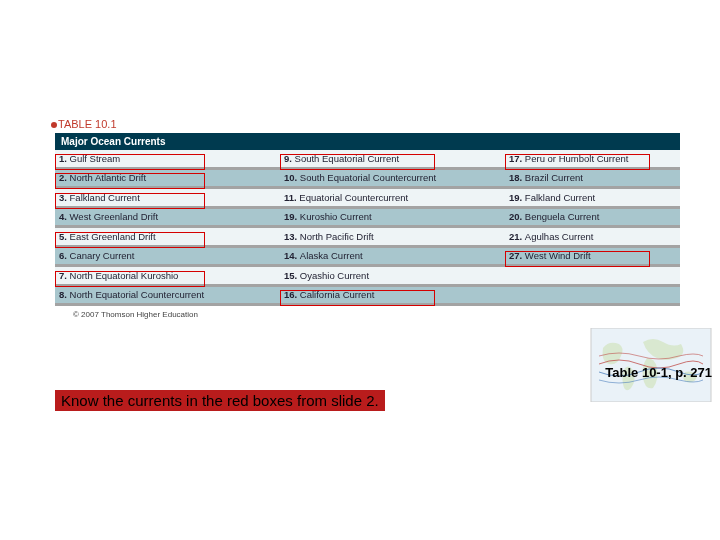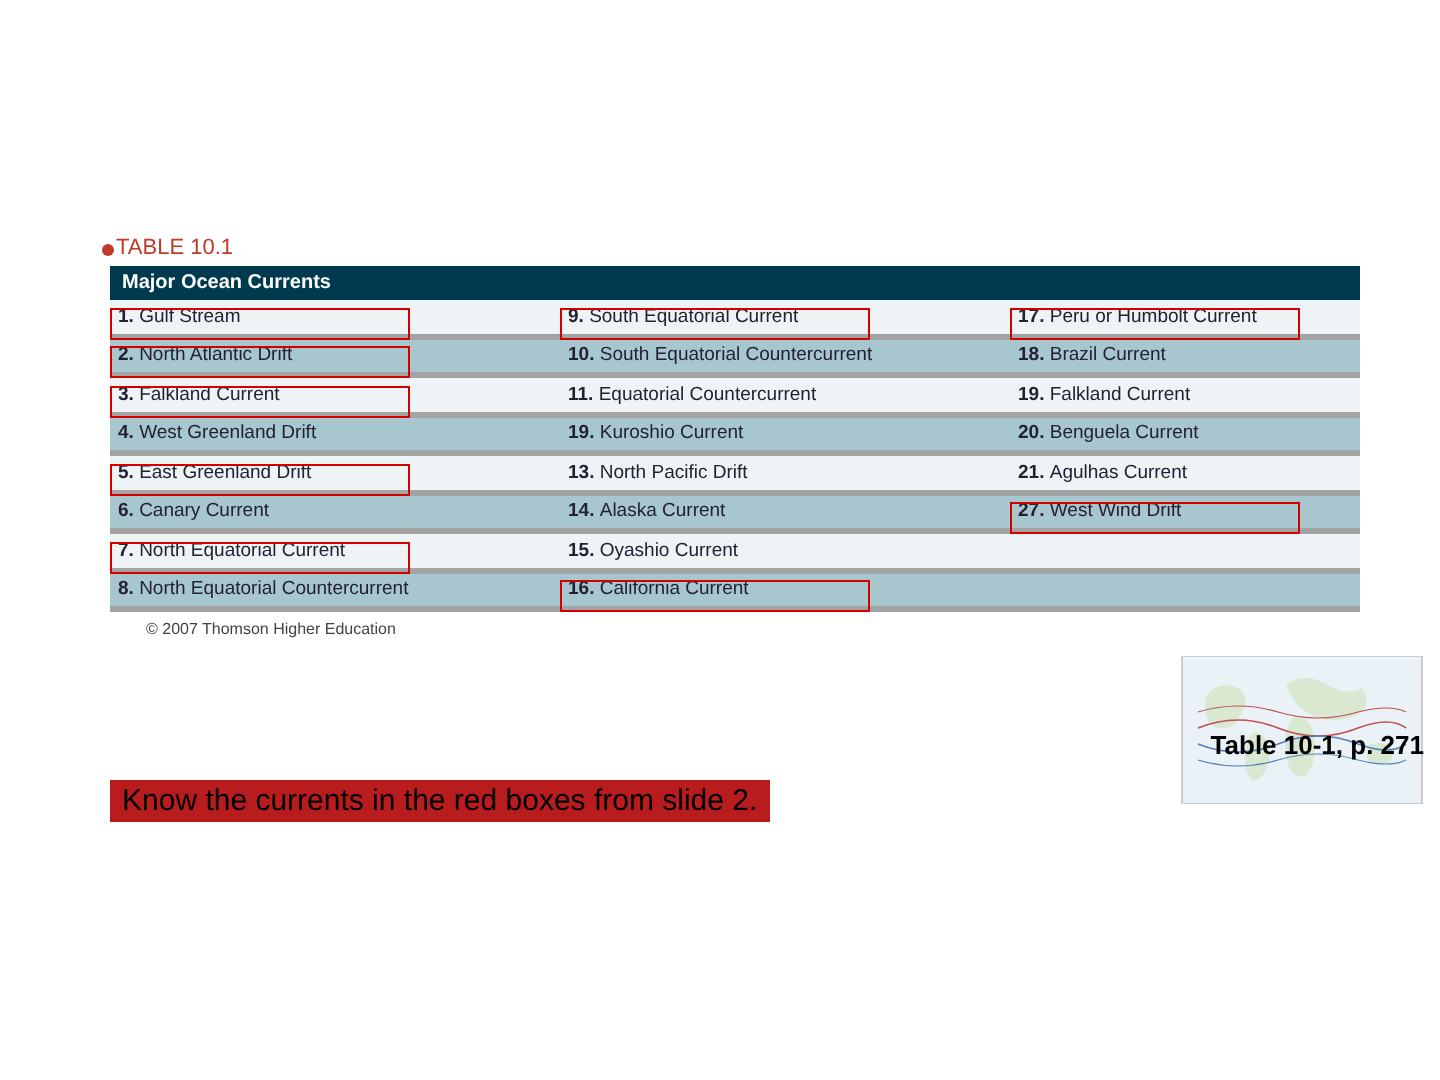--- a/index.html
+++ b/index.html
@@ -62,21 +62,21 @@
           <div class="cell c1"><span class="num">5. </span><span>East Greenland Drift</span><div class="redbox" style="left: 0px; top: 1px; height: 16px; width: 150px;"></div></div>
           <div class="cell c2"><span class="num">13. </span><span>North Pacific Drift</span></div>
           <div class="cell c3"><span class="num">21. </span><span>Agulhas Current</span></div>
         </div>
         <div class="row dark">
           <div class="cell c1"><span class="num">6. </span><span>Canary Current</span></div>
           <div class="cell c2"><span class="num">14. </span><span>Alaska Current</span></div>
           <div class="cell c3"><span class="num">27. </span><span>West Wind Drift</span><div class="redbox" style="left: 0px; top: 1px; height: 16px; width: 145px;"></div></div>
         </div>
         <div class="row light">
-          <div class="cell c1"><span class="num">7. </span><span>North Equatorial Current</span><div class="redbox" style="left: 0px; top: 1px; height: 16px; width: 150px;"></div></div>
+          <div class="cell c1"><span class="num">7. </span><span>North Equatorial Kuroshio</span><div class="redbox" style="left: 0px; top: 1px; height: 16px; width: 150px;"></div></div>
           <div class="cell c2"><span class="num">15. </span><span>Oyashio Current</span></div>
           <div class="cell c3"></div>
         </div>
         <div class="row dark">
           <div class="cell c1"><span class="num">8. </span><span>North Equatorial Countercurrent</span></div>
           <div class="cell c2"><span class="num">16. </span><span>California Current</span><div class="redbox" style="left: 0px; top: 1px; height: 16px; width: 155px;"></div></div>
           <div class="cell c3"></div>
         </div>
       </div>
     <div class="copyright">© 2007 Thomson Higher Education</div>

